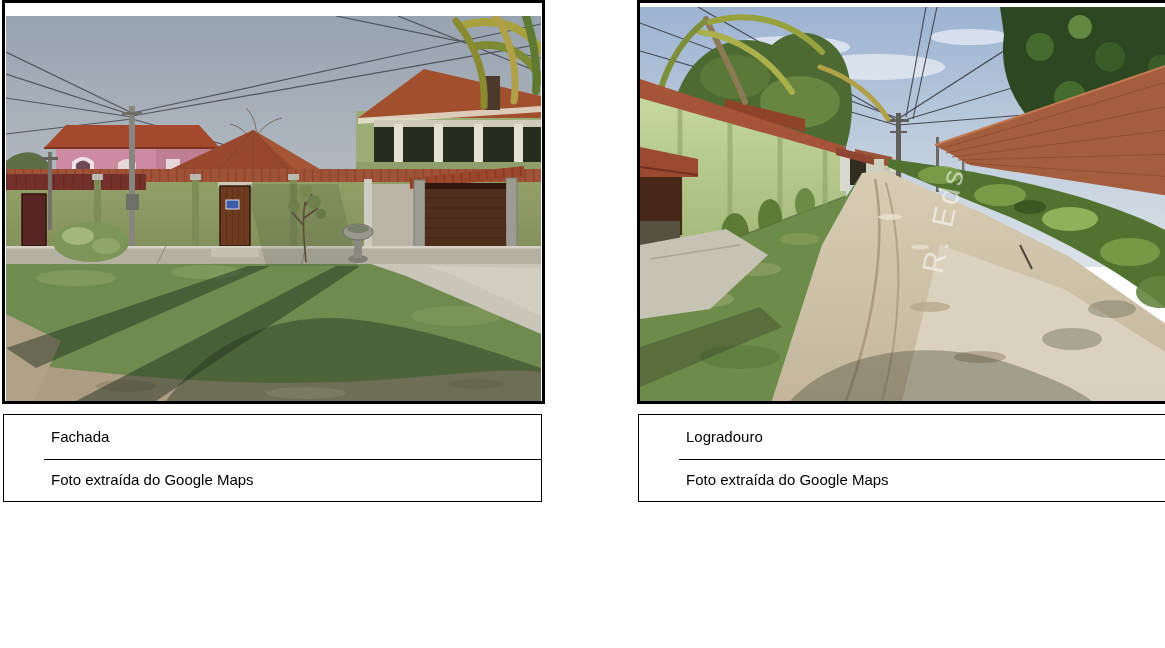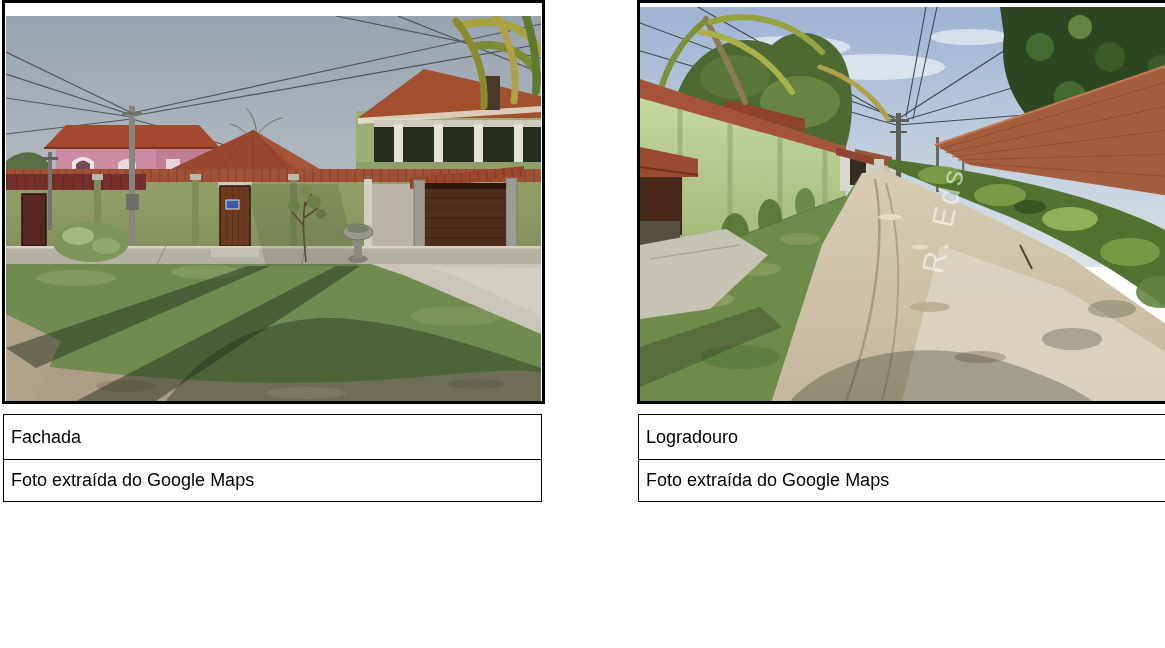--- a/index.html
+++ b/index.html
@@ -30,23 +30,24 @@
     margin:10px 0 0 1px;
     width:539px;
     border:1px solid #000;
     background:#fff;
   }
   .caption-row{
     box-sizing:border-box;
     height:44px;
     line-height:43px;
     padding-left:7px;
-    font-size:18px;
+    font-size:15px;
     white-space:nowrap;
     overflow:hidden;
+    margin-left:40px;
   }
   .caption-row.first{border-bottom:1px solid #000;height:45px;line-height:44px;}
   .caption-row.second{height:41px;line-height:40px;}
   text.road-label{
     font-family:"Liberation Sans",sans-serif;
     font-size:30px;
     letter-spacing:3px;
     fill:#ffffff;
     opacity:.55;
   }

